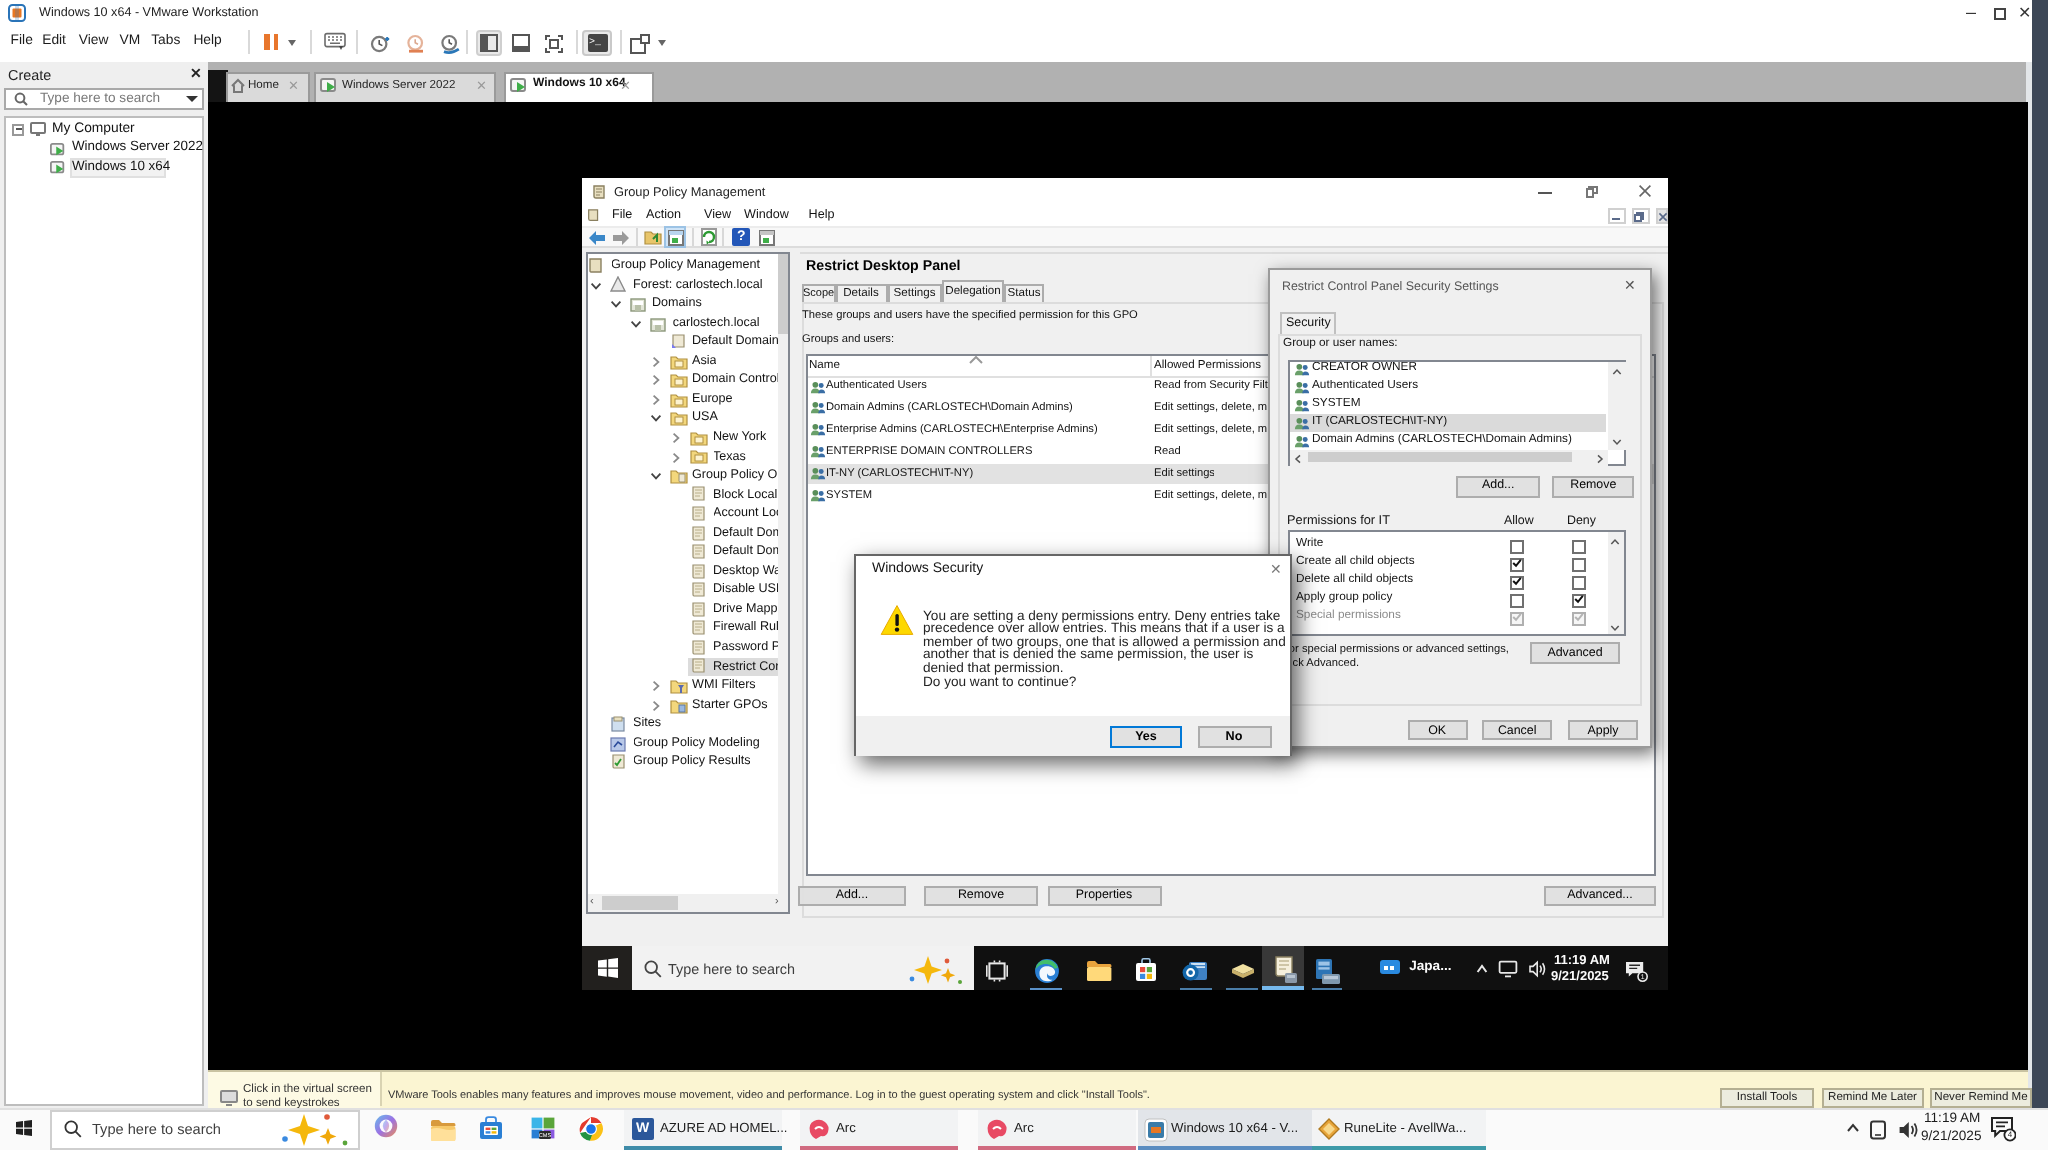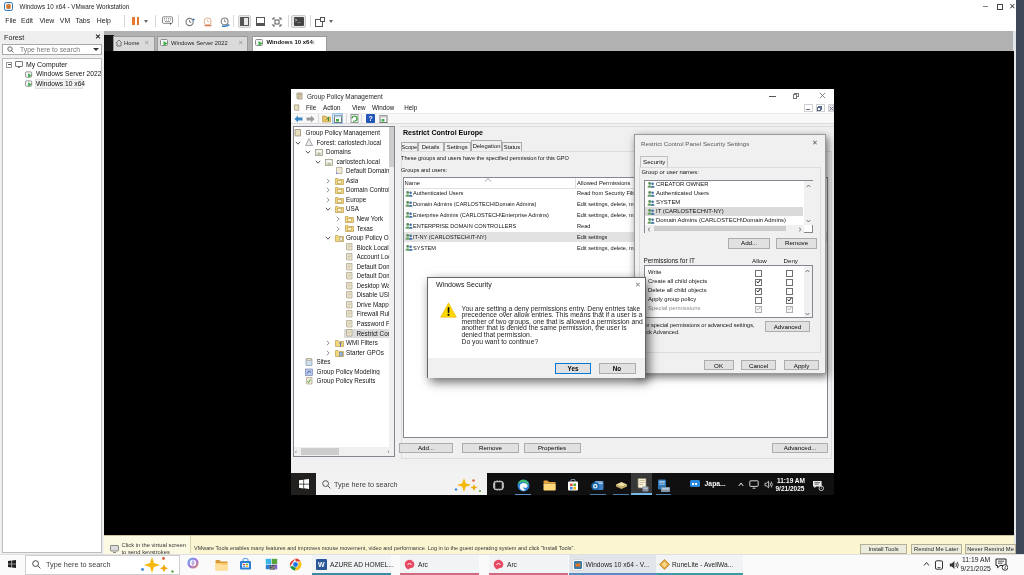--- a/index.html
+++ b/index.html
@@ -110,21 +110,21 @@
 
 <div class="a" style="left:251.5px;top:35.5px;width:75px;height:15px;background:#fff;border:1px solid #9a9a9a;border-bottom:none"></div>
 <svg class="a" style="left:255px;top:39px" width="9" height="8" viewBox="0 0 9 8">
     <rect x="0.5" y="0.5" width="7" height="6" rx="1" fill="#f5f5f5" stroke="#8a8a8a"></rect>
     <path d="M3.5 2 L7.5 4.5 L3.5 7 Z" fill="#3fae49"></path>
   </svg>
 <div class="a tx" style="left:266.5px;top:39.2px;font-size:6px;font-weight:bold;color:#111">Windows 10 x64</div>
 <div class="a tx" style="left:310px;top:38.5px;font-size:6.5px;color:#999">✕</div>
 
 <div class="a" style="left:0;top:31px;width:104px;height:523px;background:#efefef"></div>
-<div class="a tx" style="left:4px;top:33px;font-size:7.2px;color:#222">Forest</div>
+<div class="a tx" style="left:4px;top:33px;font-size:7.2px;color:#222">Create</div>
 <div class="a tx" style="left:95px;top:32.5px;font-size:7px;color:#222;font-weight:bold">✕</div>
 
 <div class="a" style="left:2px;top:43.5px;width:100px;height:11.5px;background:#fff;border:1px solid #a9a9a9"></div>
 <svg class="a" style="left:7px;top:46px" width="7" height="7" viewBox="0 0 7 7">
     <circle cx="3" cy="3" r="2.2" fill="none" stroke="#666"></circle>
     <path d="M4.6 4.6 L6.5 6.5" stroke="#666"></path>
   </svg>
 <div class="a tx" style="left:20px;top:45.5px;font-size:6.8px;color:#777">Type here to search</div>
 <div class="a" style="left:93px;top:48px;width:0;height:0;border-left:3px solid transparent;border-right:3px solid transparent;border-top:3.5px solid #333"></div>
 
@@ -399,21 +399,21 @@
     </svg>
 <div class="a tx" style="left:316.5px;top:367.8px;font-size:6.3px;color:#111;max-width:72.5px;overflow:hidden">Group Policy Modeling</div>
 <svg class="a" style="left:305.0px;top:377.1px" width="8" height="8" viewBox="0 0 8 8">
       <path d="M1.5 0.5 L7 0.5 L7 7 L2 7 Q1.5 7 1.5 6.3 Z" fill="#efe9d5" stroke="#9a9070" stroke-width="0.6"></path>
       <path d="M2.5 4.5 L3.5 5.5 L5.5 2.5" stroke="#2d9a33" fill="none" stroke-width="0.9"></path>
     </svg>
 <div class="a tx" style="left:316.5px;top:377.3px;font-size:6.3px;color:#111;max-width:72.5px;overflow:hidden">Group Policy Results</div>
 </div>
 
 <div class="a" style="left:400px;top:125.5px;width:434px;height:331px;background:#f0f0f0;border-top:1px solid #dcdcdc"></div>
-<div class="a tx" style="left:403px;top:129px;font-size:7.1px;font-weight:bold;color:#000">Restrict Control Europe</div>
+<div class="a tx" style="left:403px;top:129px;font-size:7.1px;font-weight:bold;color:#000">Restrict Desktop Panel</div>
 
 <div class="a tx" style="left:400.5px;top:141.5px;width:17px;height:9.5px;background:#f0f0f0;border:1px solid #acacac;border-bottom:none;font-size:5.5px;text-align:center;line-height:8.5px;color:#111">Scope</div>
 <div class="a tx" style="left:417.5px;top:141.5px;width:26px;height:9.5px;background:#f0f0f0;border:1px solid #acacac;border-bottom:none;font-size:5.8px;text-align:center;line-height:8.5px;color:#111">Details</div>
 <div class="a tx" style="left:443.5px;top:141.5px;width:27.5px;height:9.5px;background:#f0f0f0;border:1px solid #acacac;border-bottom:none;font-size:5.8px;text-align:center;line-height:8.5px;color:#111">Settings</div>
 <div class="a tx" style="left:471px;top:139.5px;width:31px;height:11.5px;background:#f0f0f0;border:1px solid #acacac;border-bottom:none;font-size:5.8px;text-align:center;line-height:10.5px;color:#111">Delegation</div>
 <div class="a tx" style="left:502px;top:141.5px;width:20px;height:9.5px;background:#f0f0f0;border:1px solid #acacac;border-bottom:none;font-size:5.8px;text-align:center;line-height:8.5px;color:#111">Status</div>
 
 <div class="a" style="left:400.5px;top:150.5px;width:431px;height:308px;background:#f0f0f0;border:1px solid #dcdcdc"></div>
 <div class="a tx" style="left:401px;top:154.8px;font-size:5.6px;color:#111">These groups and users have the specified permission for this GPO</div>
 <div class="a tx" style="left:401px;top:166.6px;font-size:5.6px;color:#111">Groups and users:</div>

